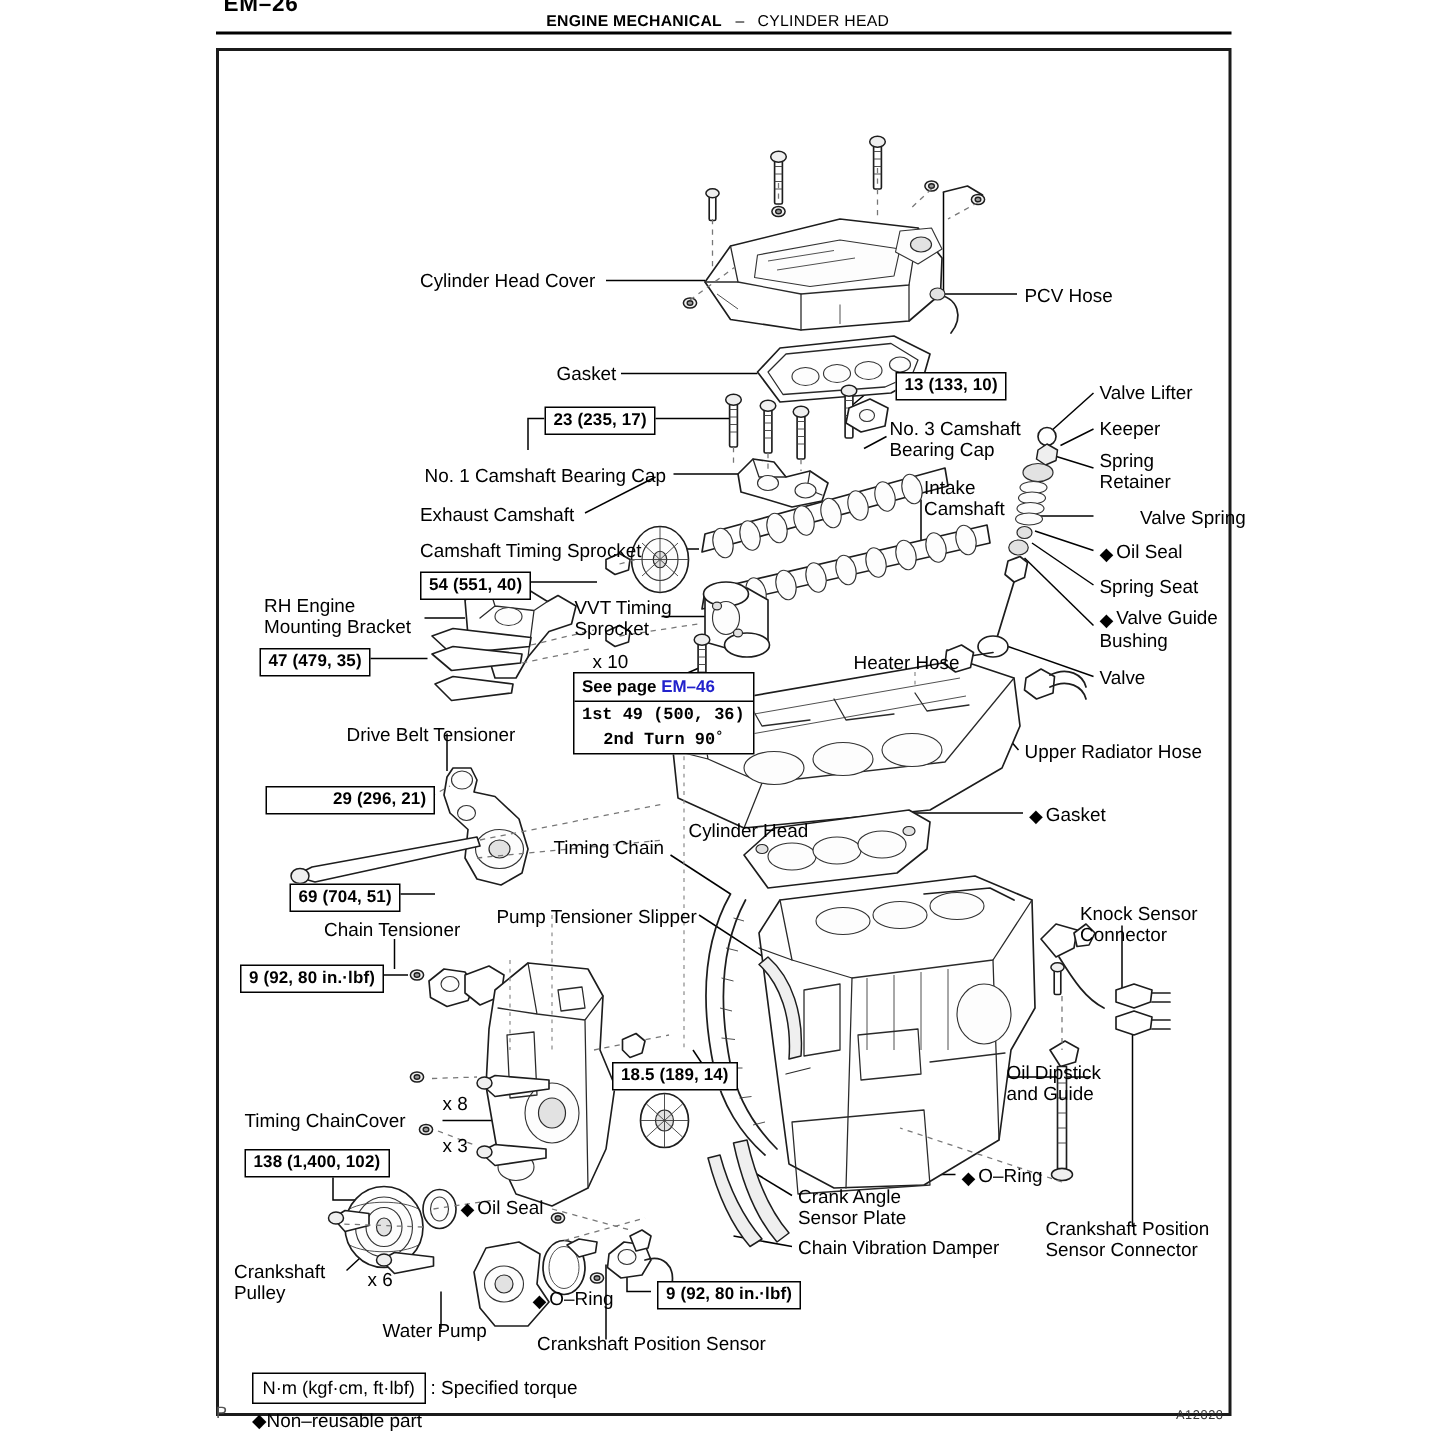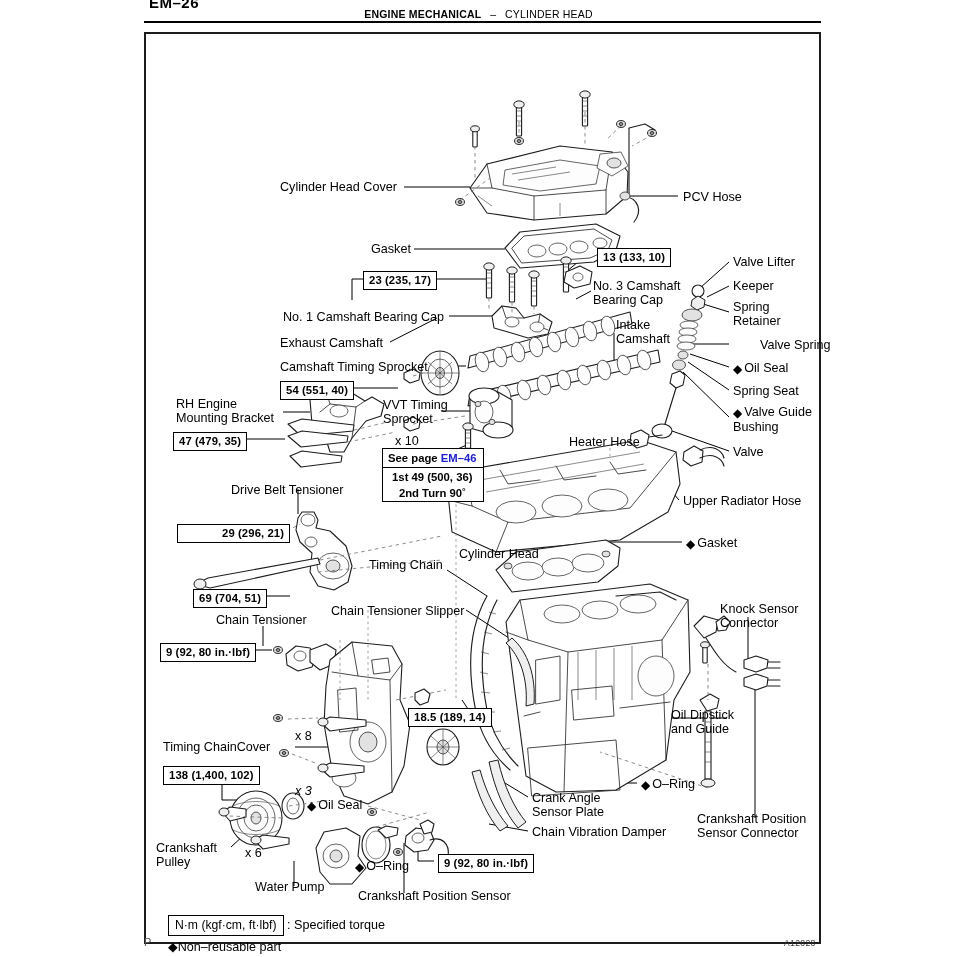--- a/index.html
+++ b/index.html
@@ -24,21 +24,21 @@
 
   
   .tq{position:absolute;border:1.6px solid #000;background:#fff;
       font-size:11.3px;font-weight:bold;line-height:13px;padding:2px 5px 2px 5px;
       white-space:nowrap;letter-spacing:.1px;}
 
   
   #seepage{position:absolute;left:382px;top:448px;border:1.6px solid #000;background:#fff;
            font-size:11.3px;font-weight:bold;line-height:14px;white-space:nowrap;}
   #seepage .row1{padding:2px 6px 2px 5px;border-bottom:1.6px solid #000;}
-  #seepage .row2{padding:2px 6px 1px 5px;text-align:center;}
+  #seepage .row2{padding:2px 6px 1px 5px;text-align:center;font-family:Liberation Mono, monospace;}
   #seepage .link{color:#2222cc;}
   .sup{font-size:9px;vertical-align:3px;}
 
   
   #legend{position:absolute;left:168px;top:915px;font-size:12.6px;line-height:17px;}
   #legend .lbox{display:inline-block;border:1.4px solid #000;padding:1px 6px;font-size:12.2px;}
   #legend .row2{margin-top:3px;}
   #pmark{position:absolute;left:144px;top:936px;font-size:11px;color:#555;}
   #figcode{position:absolute;left:784px;top:938px;font-size:8.5px;color:#333;letter-spacing:.4px;}
 
@@ -504,28 +504,28 @@
 Mounting Bracket</div>
 <div class="lbl" style="left: 383px; top: 398px;">VVT Timing
 Sprocket</div>
 <div class="lbl" style="left: 395px; top: 434px; text-align: right;">x 10</div>
 <div class="lbl" style="left: 231px; top: 483px;">Drive Belt Tensioner</div>
 <div class="lbl" style="left: 569px; top: 421px; margin-top: 14px;">Heater Hose</div>
 <div class="lbl" style="left: 683px; top: 494px;">Upper Radiator Hose</div>
 <div class="lbl" style="left: 459px; top: 547px;">Cylinder Head</div>
 <div class="lbl" style="left: 686px; top: 536px;"><span class="dia">◆</span><span>Gasket</span></div>
 <div class="lbl" style="left: 369px; top: 558px;">Timing Chain</div>
-<div class="lbl" style="left: 331px; top: 604px;">Chain Tensioner Slipper</div>
+<div class="lbl" style="left: 331px; top: 604px;">Pump Tensioner Slipper</div>
 <div class="lbl" style="left: 216px; top: 613px;">Chain Tensioner</div>
 <div class="lbl" style="left: 720px; top: 602px;">Knock Sensor
 Connector</div>
 <div class="lbl" style="left: 671px; top: 708px;">Oil Dipstick
 and Guide</div>
 <div class="lbl" style="left: 295px; top: 729px;">x 8</div>
-<div class="lbl" style="left: 295px; top: 784px; font-style: italic;">x 3</div>
+<div class="lbl" style="left: 295px; top: 757px;">x 3</div>
 <div class="lbl" style="left: 163px; top: 740px;">Timing ChainCover</div>
 <div class="lbl" style="left: 307px; top: 798px;"><span class="dia">◆</span><span>Oil Seal</span></div>
 <div class="lbl" style="left: 641px; top: 777px;"><span class="dia">◆</span><span>O–Ring</span></div>
 <div class="lbl" style="left: 532px; top: 791px;">Crank Angle
 Sensor Plate</div>
 <div class="lbl" style="left: 697px; top: 812px;">Crankshaft Position
 Sensor Connector</div>
 <div class="lbl" style="left: 532px; top: 825px;">Chain Vibration Damper</div>
 <div class="lbl" style="left: 156px; top: 841px;">Crankshaft
 Pulley</div>

